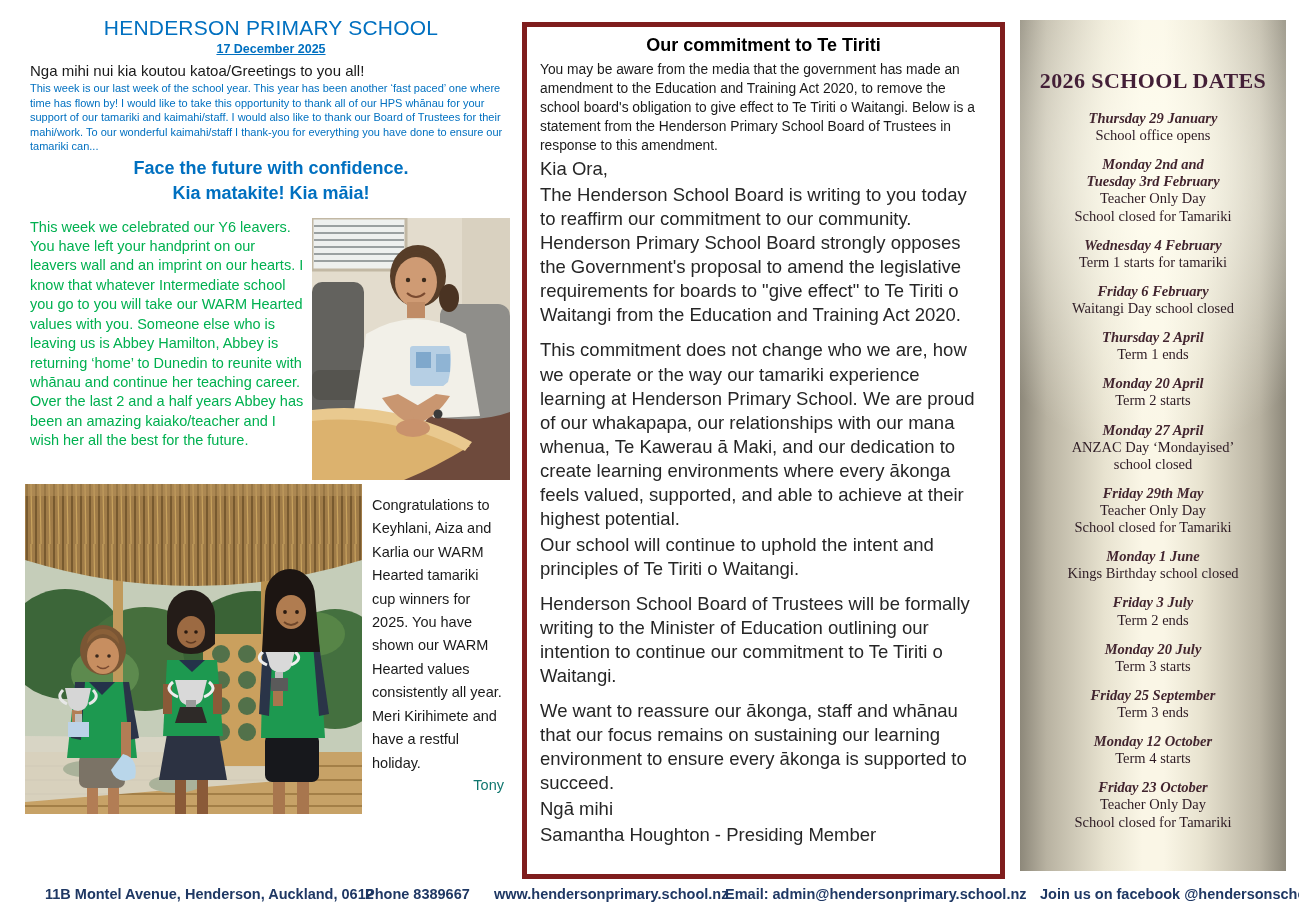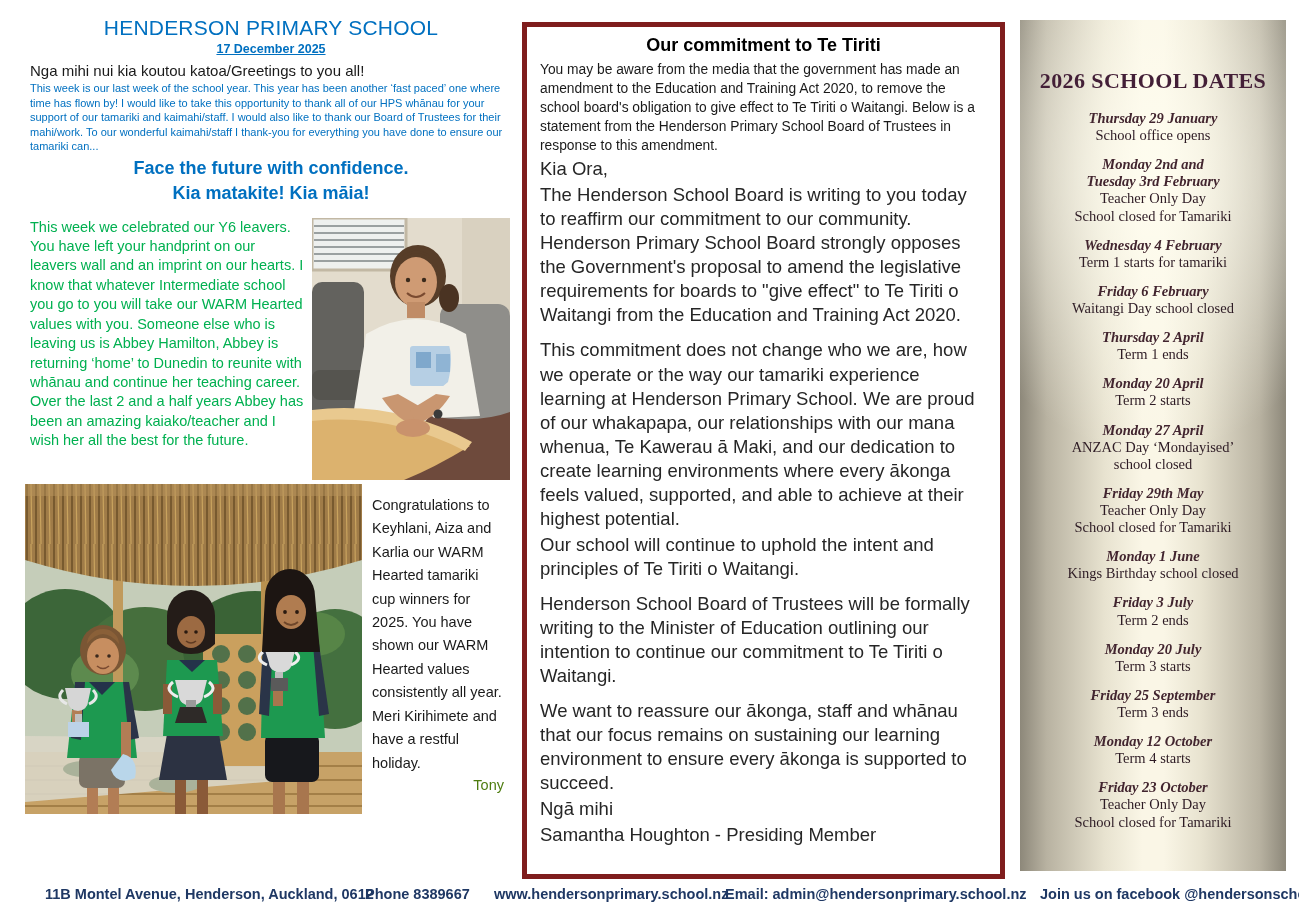--- a/index.html
+++ b/index.html
@@ -14,21 +14,21 @@
   .greeting { font-size:15px; color:#1a1a1a; margin:4px 0 0; }
   .intro-blue { font-size:11px; color:#0070C0; margin:2px 0 0; line-height:1.32; }
   .motto { font-size:18px; font-weight:bold; color:#0070C0; text-align:center; margin:4px 0 0; }
   .leavers-row { display:flex; margin-top:14px; }
   .green-text { width:274px; font-size:14.5px; color:#00B050; line-height:1.34; margin:0; }
   .photo-teacher { width:198px; height:262px; margin-left:8px; flex:none; }
   .winners-row { display:flex; margin-top:4px; margin-left:-5px; }
   .photo-kids { width:337px; height:330px; flex:none; }
   .congrats-col { width:132px; margin-left:10px; display:flex; flex-direction:column; }
   .congrats-text { font-size:14.5px; color:#1a1a1a; line-height:1.62; margin:10px 0 0; }
-  .signoff { font-size:14.5px; color:#4d7c0f; text-align:right; margin-top:2px; }
+  .signoff { font-size:14.5px; color:#0f766e; text-align:right; margin-top:2px; }
   
   .col-mid {
     position:absolute; left:522px; top:22px; width:483px; height:857px;
     box-sizing:border-box; border:5px solid #7f1d1d; background:#fff; padding:6px 13px 10px;
   }
   .mid-title { font-size:18px; font-weight:bold; color:#000; text-align:center; margin:2px 0 4px; }
   .mid-intro { font-size:13.8px; color:#1a1a1a; line-height:1.38; margin:0; }
   .big { font-size:18.5px; color:#262626; line-height:1.3; margin:2px 0 0; }
   .big.gap { margin-top:11px; }
   

